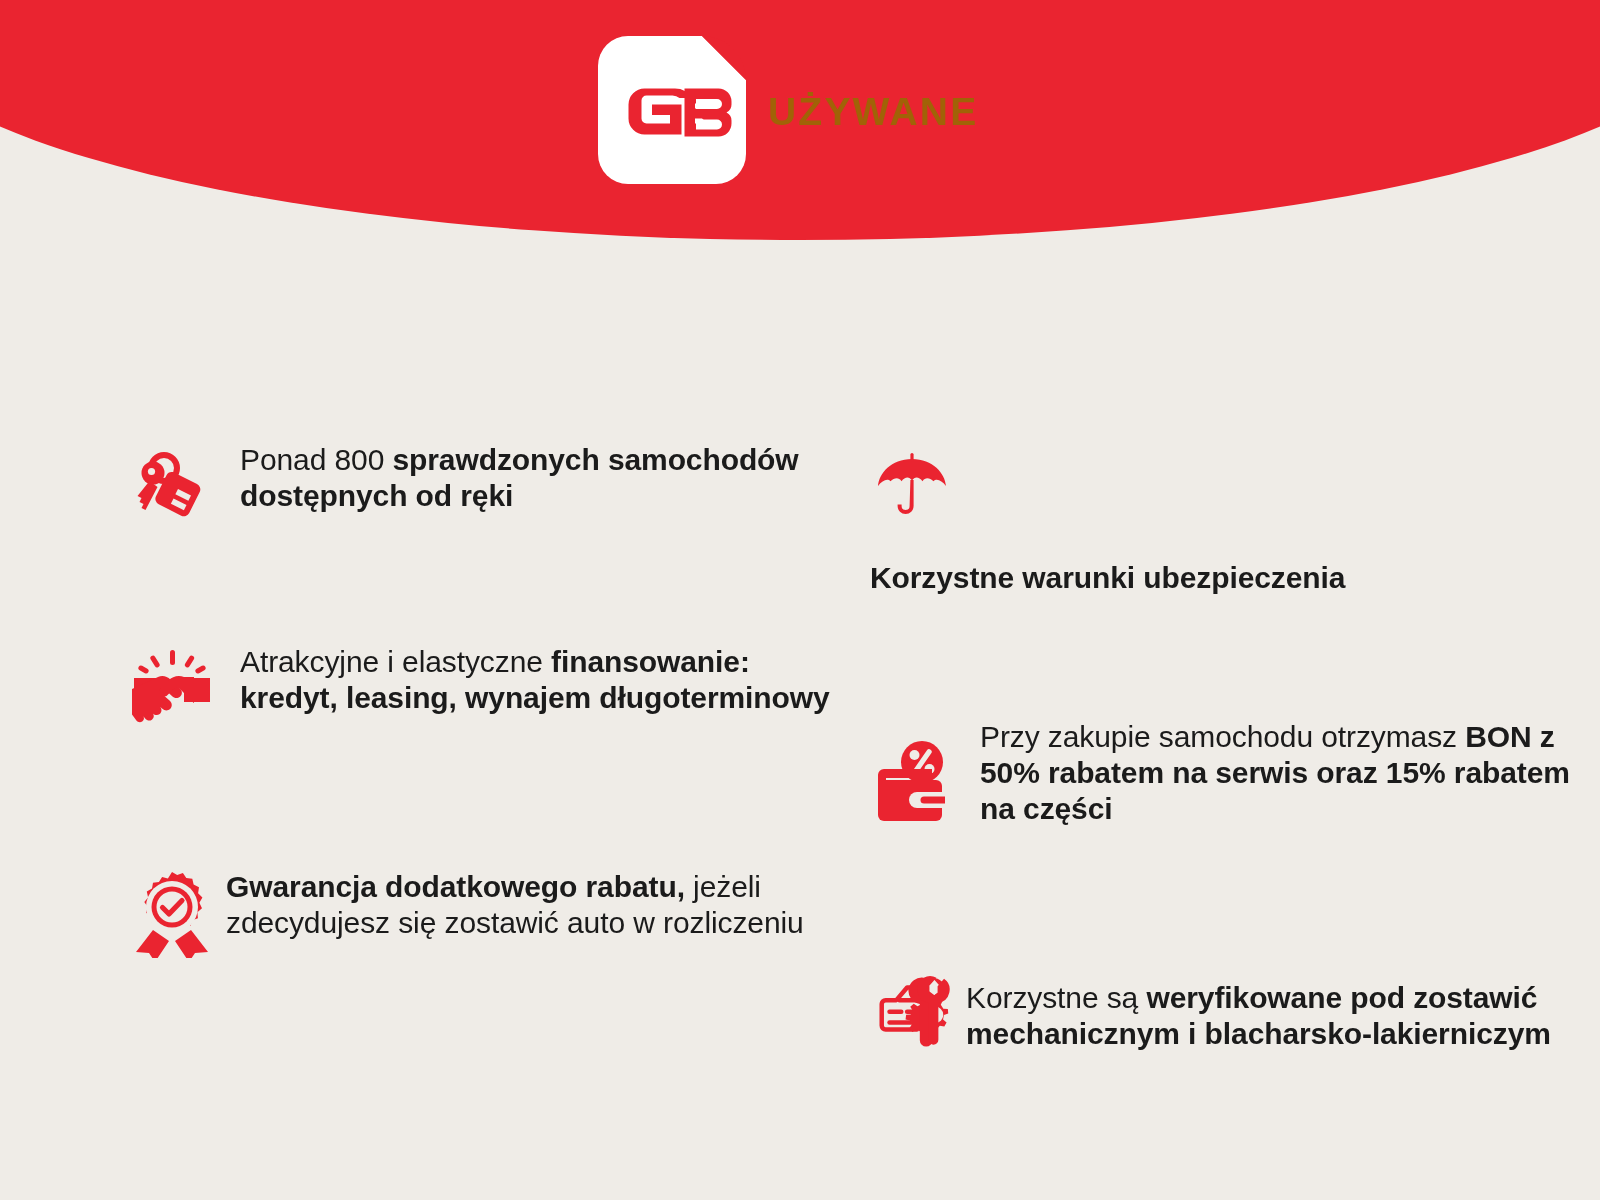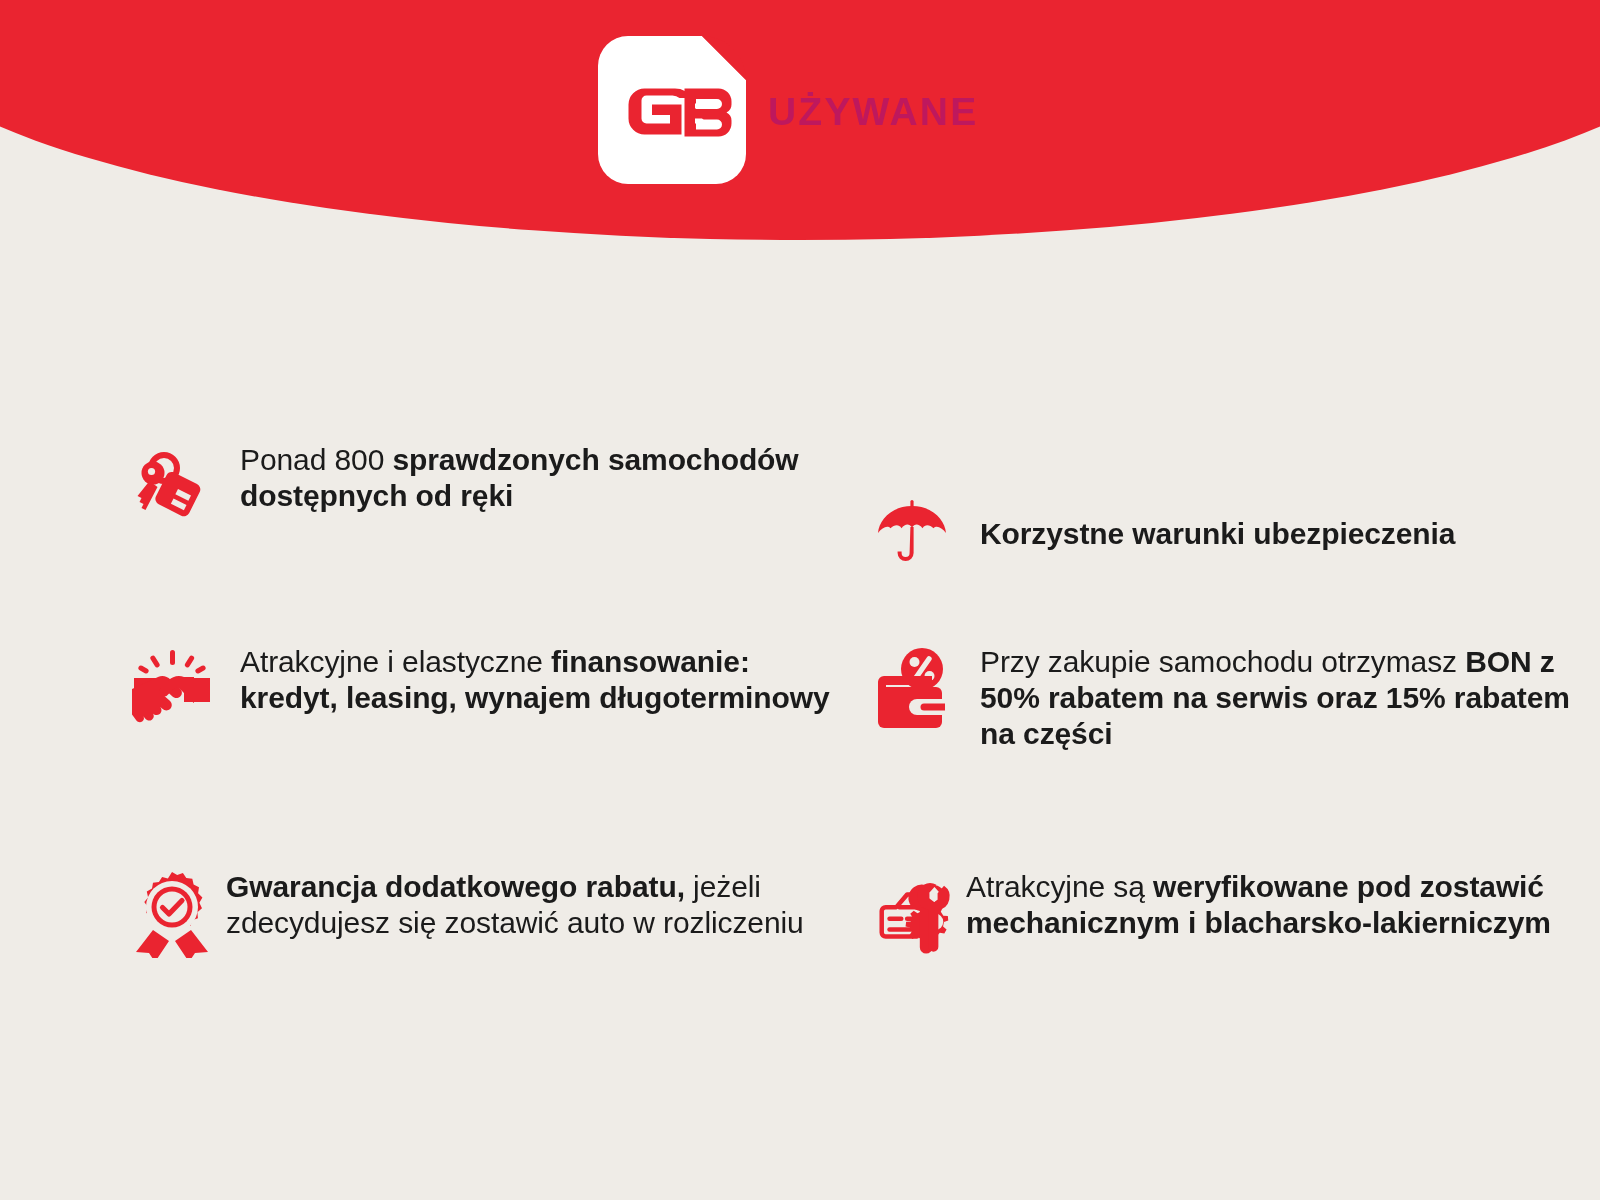--- a/index.html
+++ b/index.html
@@ -62,21 +62,21 @@
   }
   .logo-line1 {
     color: #ffffff;
     font-size: 39px;
     font-weight: 400;
     letter-spacing: 2.2px;
     line-height: 44px;
     white-space: nowrap;
   }
   .logo-line2 {
-    color: #be185d;
+    color: #a16207;
     font-size: 39px;
     font-weight: 700;
     letter-spacing: 2.2px;
     line-height: 44px;
     white-space: nowrap;
   }
 
   
   #features {
     position: absolute;
@@ -90,21 +90,21 @@
     row-gap: 0;
     padding-left: 130px;
   }
 
   .feature {
     display: flex;
     align-items: flex-start;
     gap: 26px;
     min-height: 185px;
   }
-  .feature.align-center { align-items: center; }
+  .feature.align-center { align-items: flex-start; flex-direction: column; }
 
   .feature-icon {
     width: 84px;
     min-width: 84px;
     height: 92px;
     display: flex;
     align-items: center;
     justify-content: center;
     flex-shrink: 0;
   }
@@ -120,21 +120,21 @@
     max-width: 600px;
   }
   .feature-text b { font-weight: 700; }
 
   
   .row-1 { margin-top: 0px; }
   .row-2 { margin-top: 17px; }
   .row-3 { margin-top: 40px; gap: 12px; }
 
   .left-col  { padding-left: 0px; }
-  .right-col { padding-left: 0px; }
+  .right-col { padding-left: 0px; align-items: flex-end; }
 </style>
 </head>
 <body>
 
 <div id="header-band">
   <div class="band-shape"></div>
 </div>
 
 <div id="logo-lockup">
 
@@ -307,17 +307,17 @@
           <circle cx="66.5" cy="52" r="8.5" fill="#efece7"></circle>
 
           <path d="M55 14 a13.5 13.5 0 0 1 13 0 l-7.5 8.5 0 5.5 5.5 4 5.5 -4 0 -5.5 -7.5 -8.5
                    a13.5 13.5 0 0 1 0 27 l0 37 a6.5 6.5 0 0 1 -13 0 l0 -37 a13.5 13.5 0 0 1 4 -27 z" fill="#ea2430"></path>
           <path d="M54.2 15.2 a13.5 13.5 0 0 0 5.8 24.4 v38 a5 5 0 0 0 10 0 v-38
                    a13.5 13.5 0 0 0 5.8 -24.4 l-6.6 7.6 v6.6 l-4.2 3 -4.2 -3 v-6.6 z" fill="#ea2430"></path>
         </g>
       </svg>
     </span>
     <div class="feature-text">
-      <span>Atrakcyjne są </span><b>weryfikowane pod zostawić mechanicznym i blacharsko-lakierniczym</b><span></span>
+      <span>Korzystne są </span><b>weryfikowane pod zostawić mechanicznym i blacharsko-lakierniczym</b><span></span>
     </div>
   </div>
 
 </div>
 
 </body></html>

